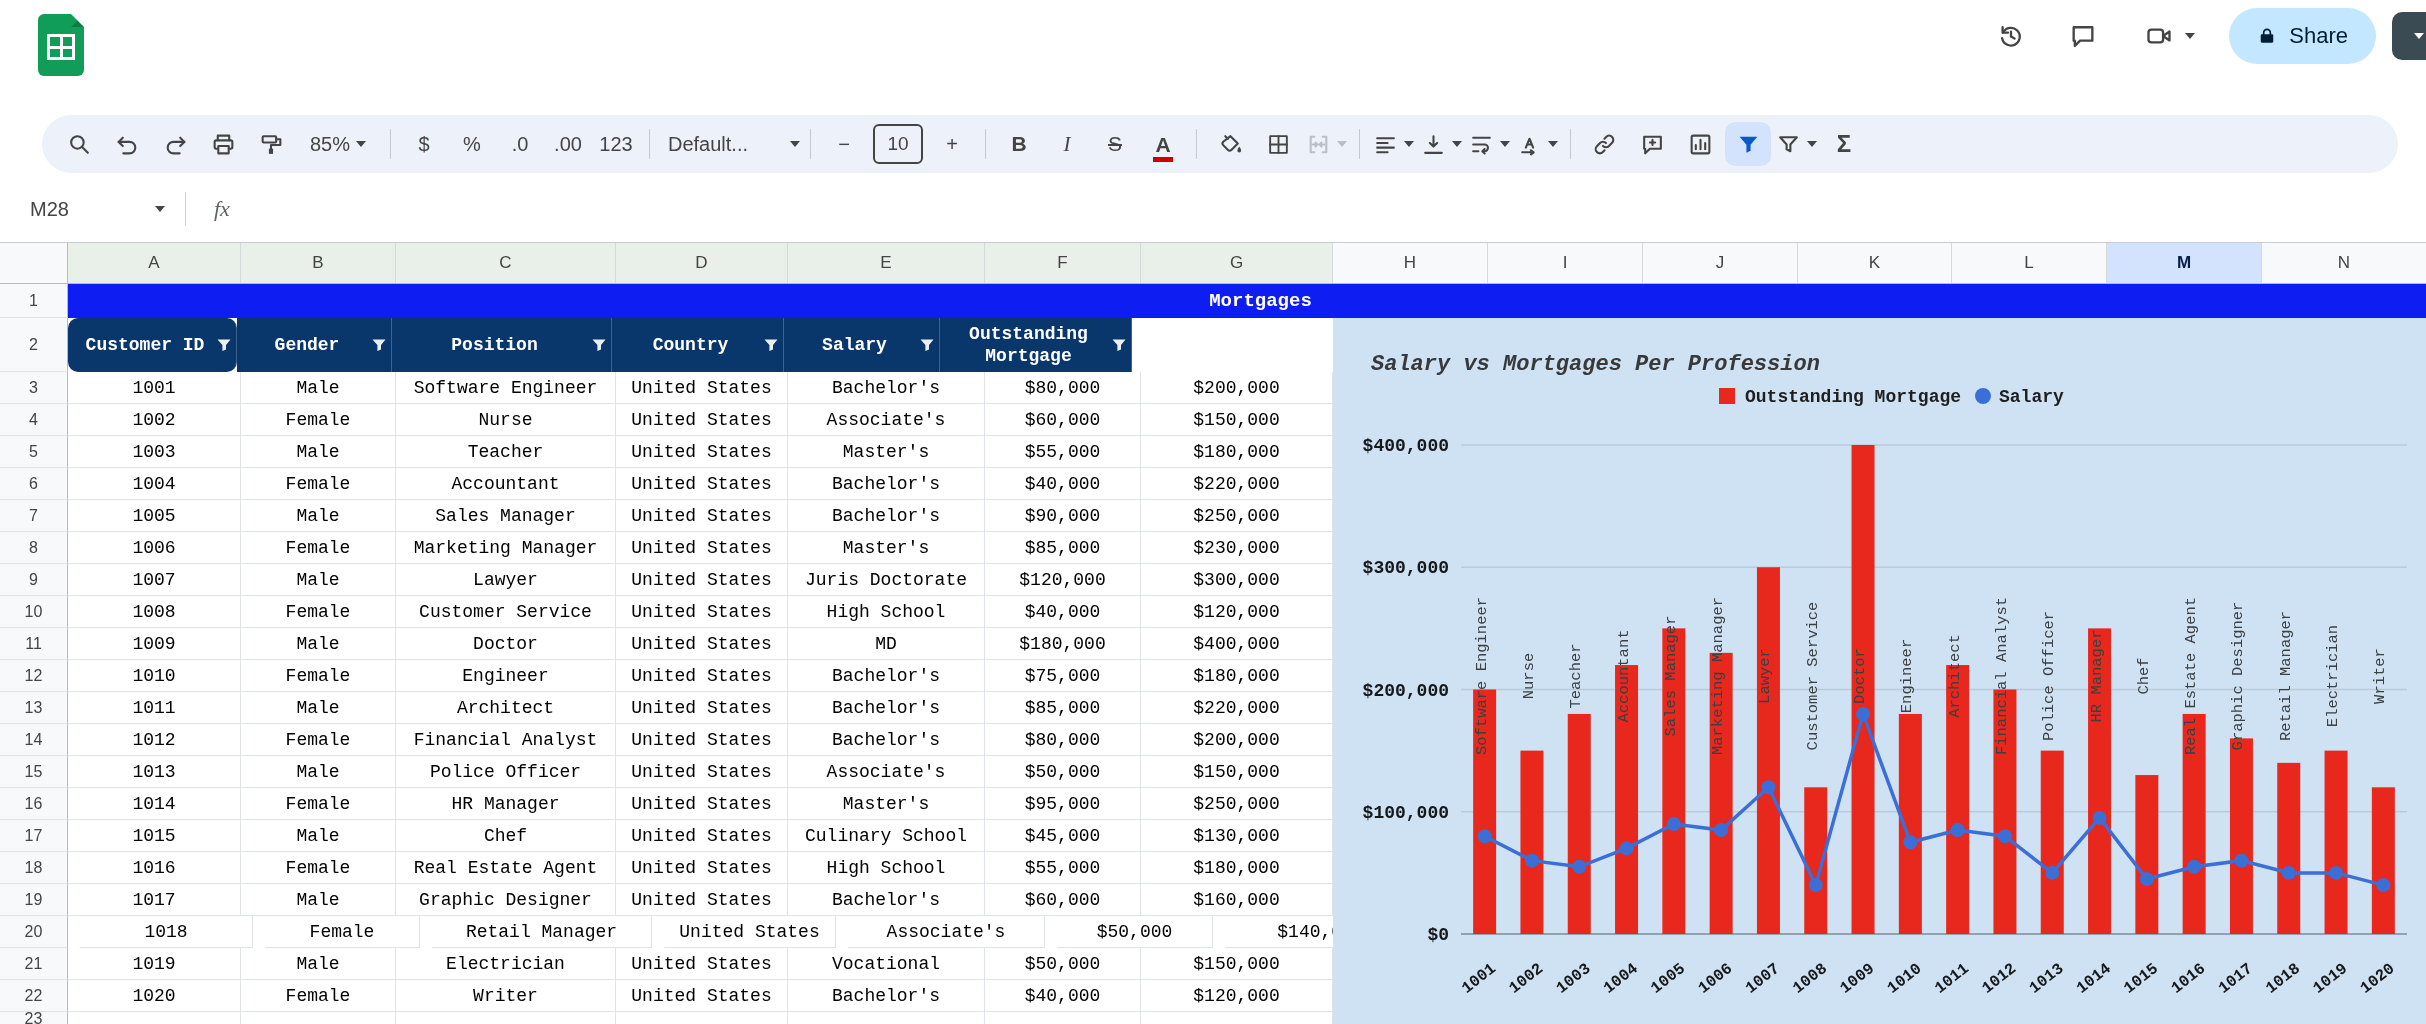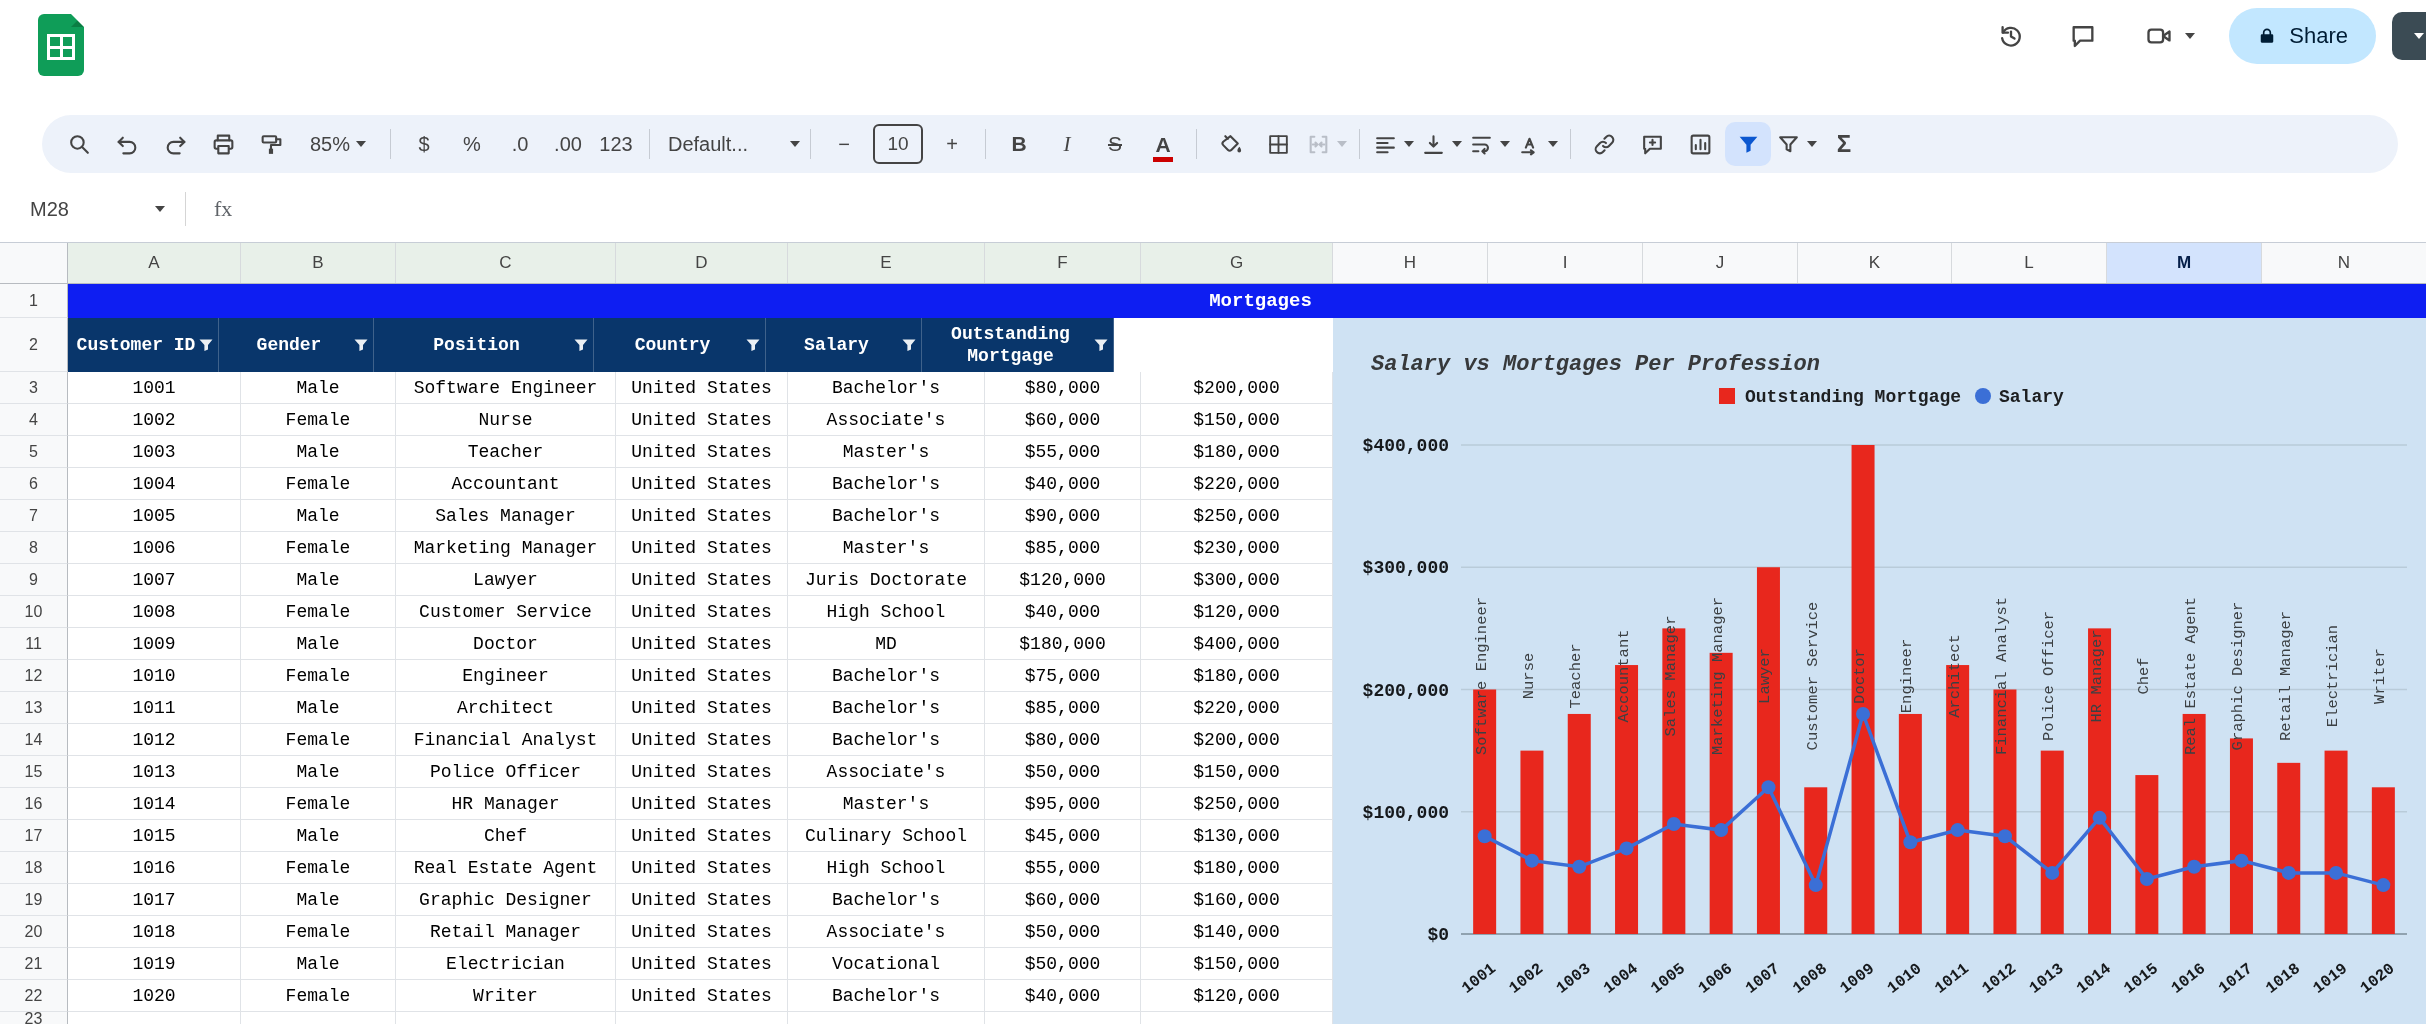--- a/index.html
+++ b/index.html
@@ -53,21 +53,21 @@
   .grayed{color:#b9bec7;}
   .filter-active{background:#d3e3fd;color:var(--filter-blue);border-radius:10px;}
   .sigma{font-size:24px;font-weight:bold;}
 
   
   .formula{position:absolute;top:176px;left:0;right:0;height:67px;display:flex;align-items:center;
            border-bottom:1px solid #c7cdd6;box-sizing:border-box;background:#fff;}
   .name-box{width:165px;display:flex;align-items:center;justify-content:space-between;padding-left:30px;
             font-size:20px;color:#202124;box-sizing:border-box;color:#444;}
   .vsep{width:1px;height:34px;background:#d5d5d5;margin-left:20px;}
-  .fx{font-family:"Liberation Serif",serif;font-size:22px;color:#5f6368;margin-left:28px;}
+  .fx{font-style:italic;font-family:"Liberation Serif",serif;font-size:22px;color:#5f6368;margin-left:28px;}
 
   
   .col-headers{position:absolute;top:243px;left:0;right:0;height:41px;display:flex;background:#f8f9fa;
                border-bottom:1px solid #b7bbc0;box-sizing:border-box;}
   .corner{width:68px;flex:none;border-right:1px solid #b7bbc0;background:#f8f9fa;box-sizing:border-box;}
   .col-h{display:flex;align-items:center;justify-content:center;font-size:17px;color:#444;flex:none;
          border-right:1px solid #d7dadd;box-sizing:border-box;background:#f8f9fa;}
   .col-h.green{background:#e8f0e9;}
   .col-h.sel{background:#d3e3fd;color:#041e49;font-weight:bold;}
   .sheet-body{position:absolute;top:284px;left:0;right:0;bottom:0;overflow:hidden;background:#fff;}
@@ -334,21 +334,21 @@
       <div class="col-h" style="width: 165px;">N</div>
     </div>
 
   <div class="sheet-body">
     <div class="srow" style="height: 34px;">
         <div class="rh">1</div>
         <div class="banner">Mortgages</div>
       </div>
       <div class="srow" style="height: 54px;">
         <div class="rh">2</div>
-        <div class="hcell" style="width: 151px;">
+        <div class="hcell" style="width: 169px; border-radius: 10px;">
           <span class="hlabel">Customer ID</span>
           <span class="funnel">
             <svg viewBox="0 0 16 15">
               <path d="M1.5 2 h13 L10 7.6 V12 l-3.6 1.6 V7.6 Z" fill="#fff" opacity=".92"></path>
             </svg>
           </span>
         </div>
         <div class="hcell" style="width: 155px;">
           <span class="hlabel">Gender</span>
           <span class="funnel">
@@ -553,21 +553,21 @@
       <div class="srow" style="height: 32px;">
         <div class="rh">19</div>
         <div class="cell" style="width: 173px;">1017</div>
         <div class="cell" style="width: 155px;">Male</div>
         <div class="cell" style="width: 220px;">Graphic Designer</div>
         <div class="cell" style="width: 172px;">United States</div>
         <div class="cell" style="width: 197px;">Bachelor's</div>
         <div class="cell" style="width: 156px;">$60,000</div>
         <div class="cell" style="width: 192px;">$160,000</div>
       </div>
-      <div class="srow" style="height: 32px;">
+      <div class="srow" style="height: 32px; gap: 12px;">
         <div class="rh">20</div>
         <div class="cell" style="width: 173px;">1018</div>
         <div class="cell" style="width: 155px;">Female</div>
         <div class="cell" style="width: 220px;">Retail Manager</div>
         <div class="cell" style="width: 172px;">United States</div>
         <div class="cell" style="width: 197px;">Associate's</div>
         <div class="cell" style="width: 156px;">$50,000</div>
         <div class="cell" style="width: 192px;">$140,000</div>
       </div>
       <div class="srow" style="height: 32px;">

